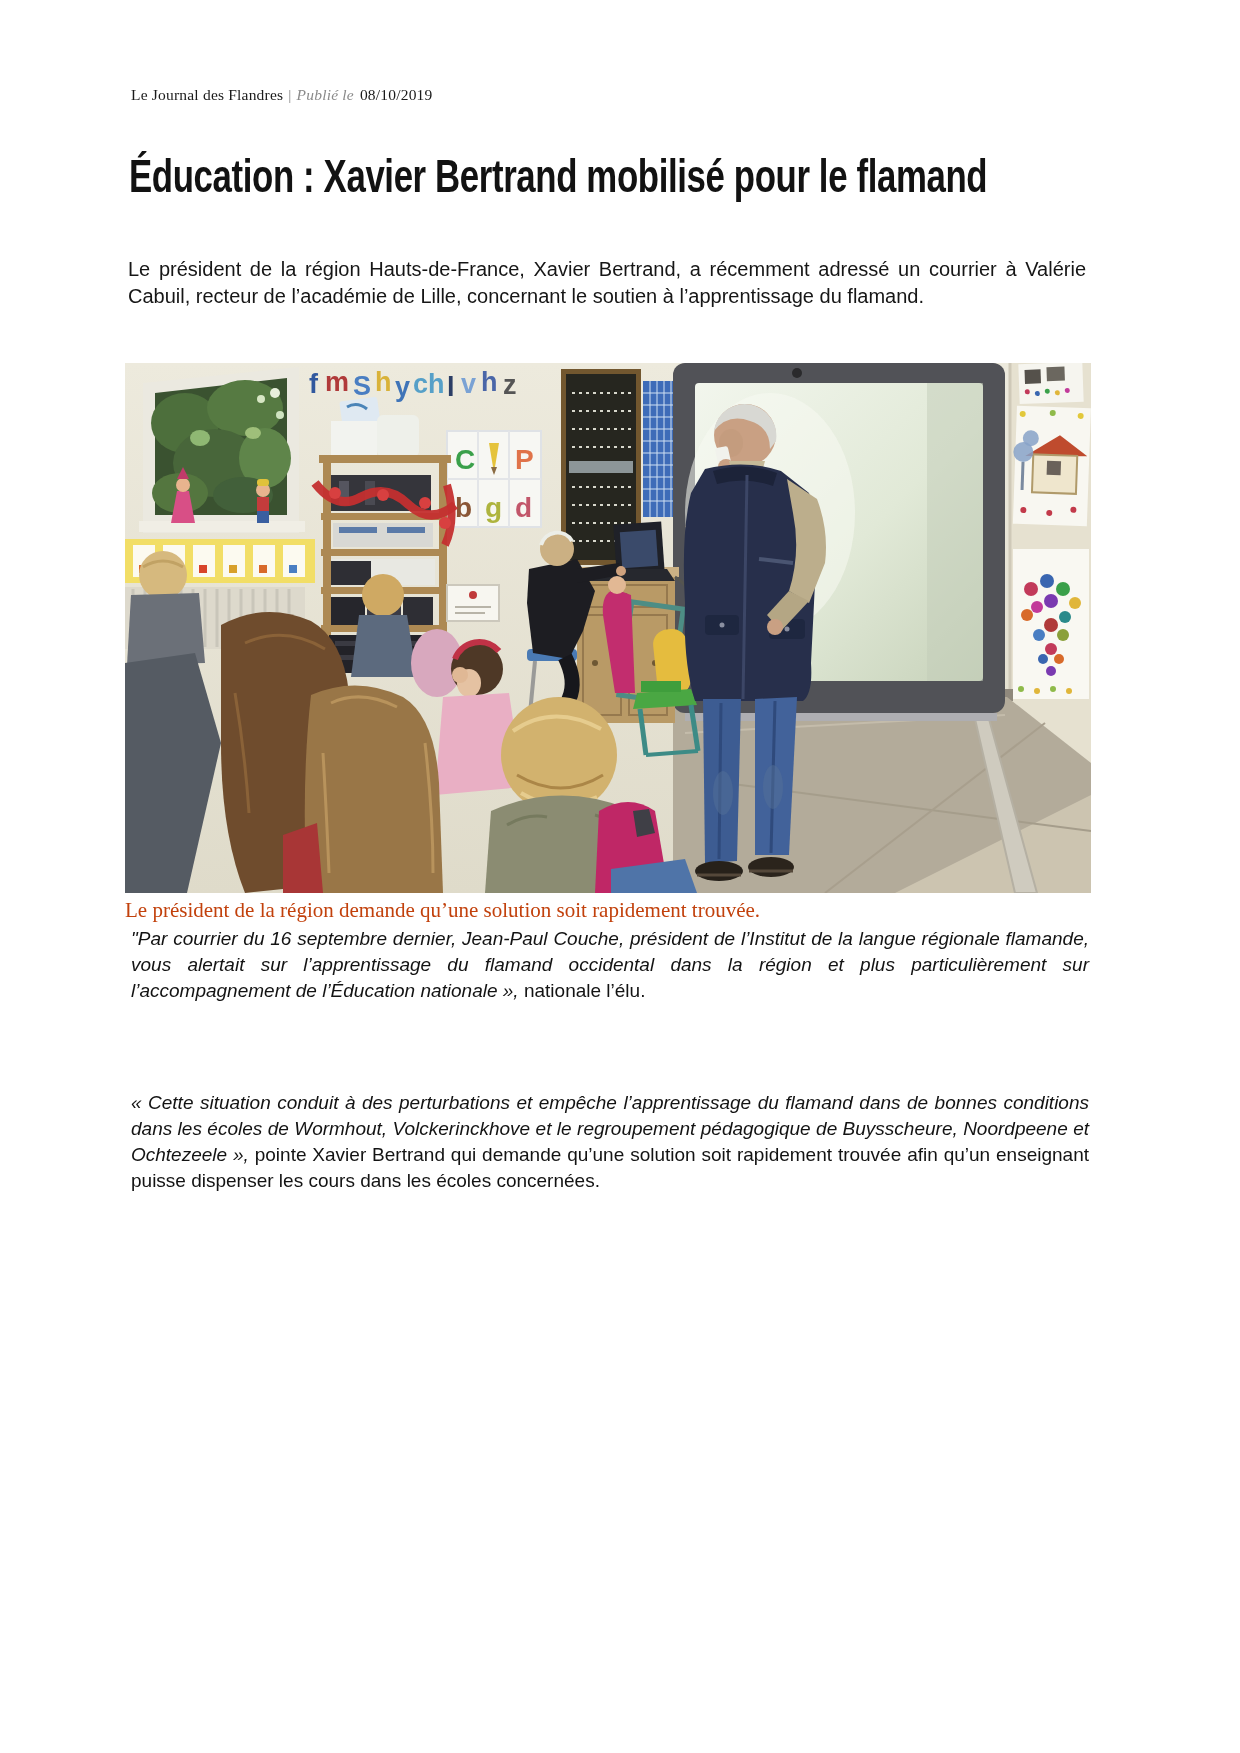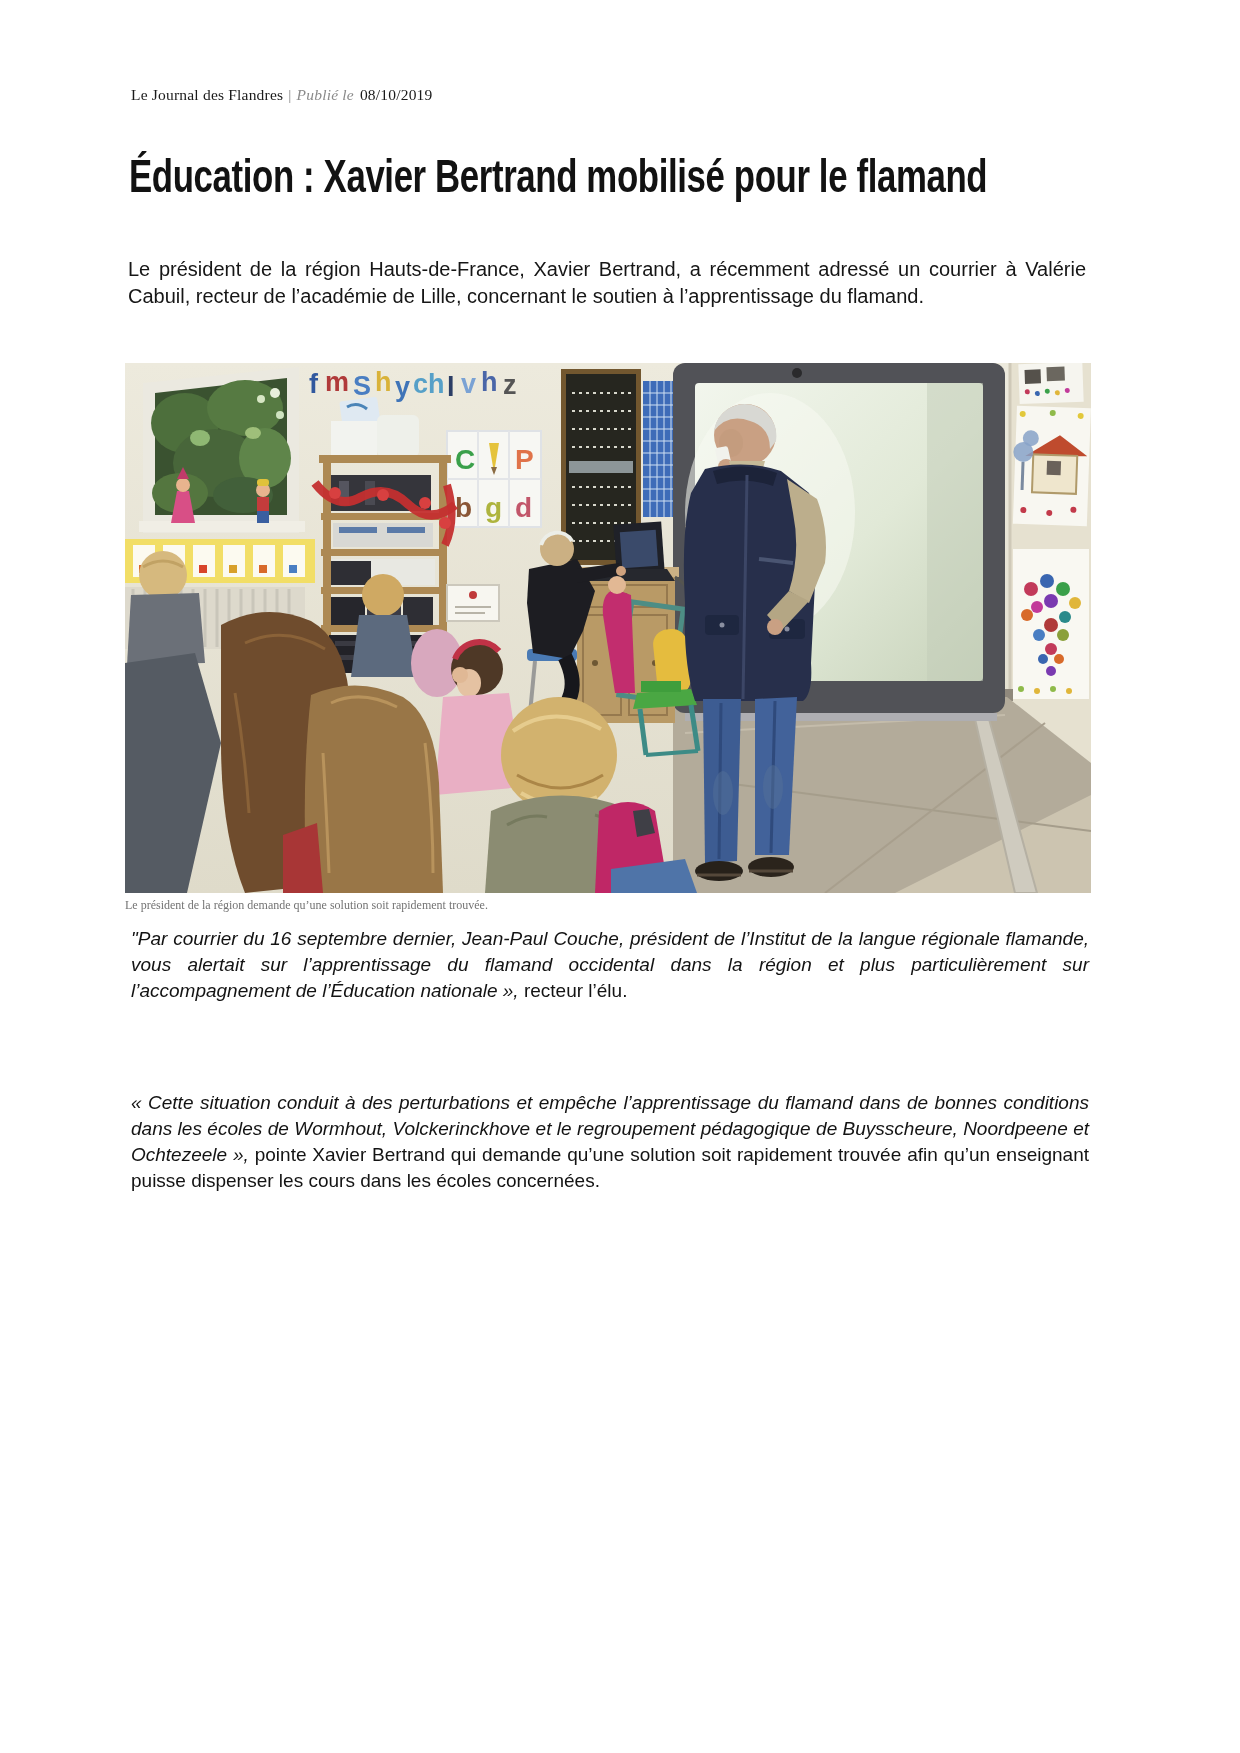--- a/index.html
+++ b/index.html
@@ -20,21 +20,21 @@
     transform:scaleX(0.74); transform-origin:left top; color:#121212;
   }
   .lead {
     position:absolute; left:119px; top:247px; width:958px; margin:9px;
     font-size:20px; line-height:27px; text-align:justify; color:#161616;
   }
   .photo-figure { position:absolute; left:125px; top:363px; width:966px; margin:0; }
   .photo-figure svg { display:block; width:966px; height:530px; }
   .caption {
     margin-top:5px; font-family:"Liberation Serif", serif;
-    font-size:12px; color:#737373;
+    font-size:21px; color:#c2410c;
   }
   .bodyp {
     position:absolute; left:131px; width:958px; margin:0;
     font-size:19px; line-height:26px; text-align:justify; color:#131313;
   }
   .p1 { top:926px; }
   .p2 { top:1020px; }
   .p3 { top:1090px; }
   .q  { font-style:italic; }
   .b  { font-weight:normal; }
@@ -396,21 +396,21 @@
           <circle cx="912" cy="328" r="3" fill="#e0b63a"></circle>
           <circle cx="928" cy="326" r="3" fill="#8fba4a"></circle>
           <circle cx="944" cy="328" r="3" fill="#e0b63a"></circle>
         </g>
       </g>
     </svg>
     <figcaption class="caption">Le président de la région demande qu’une solution soit rapidement trouvée.</figcaption>
   </figure>
 
   <p class="bodyp p1">
-    <span class="q">"Par courrier du 16 septembre dernier, Jean-Paul Couche, président de l’Institut de la langue régionale flamande, vous alertait sur l’apprentissage du flamand occidental dans la région et plus particulièrement sur l’accompagnement de l’Éducation nationale »,</span><span> recteur l’élu.</span>
+    <span class="q">"Par courrier du 16 septembre dernier, Jean-Paul Couche, président de l’Institut de la langue régionale flamande, vous alertait sur l’apprentissage du flamand occidental dans la région et plus particulièrement sur l’accompagnement de l’Éducation nationale »,</span><span> nationale l’élu.</span>
   </p>
 
 
   <p class="bodyp p3">
     <span class="q">« Cette situation conduit à des perturbations et empêche l’apprentissage du flamand dans de bonnes conditions dans les écoles de Wormhout, Volckerinckhove et le regroupement pédagogique de Buysscheure, Noordpeene et Ochtezeele »,</span><span> pointe Xavier Bertrand qui </span><span class="b">demande qu’une solution soit rapidement trouvée</span><span> afin qu’un enseignant puisse dispenser les cours dans les écoles concernées.</span>
   </p>
 
 </div>
 
 </body></html>

